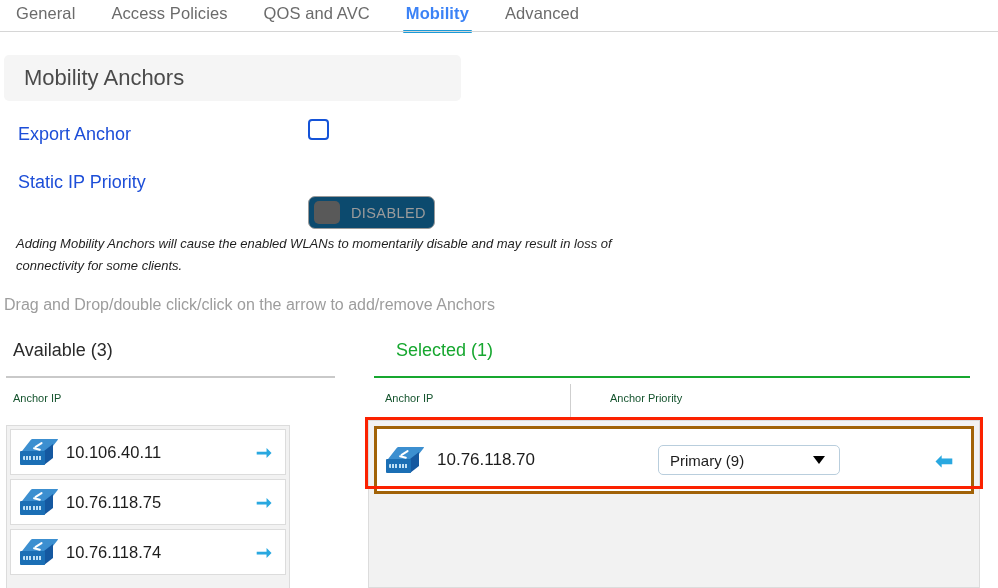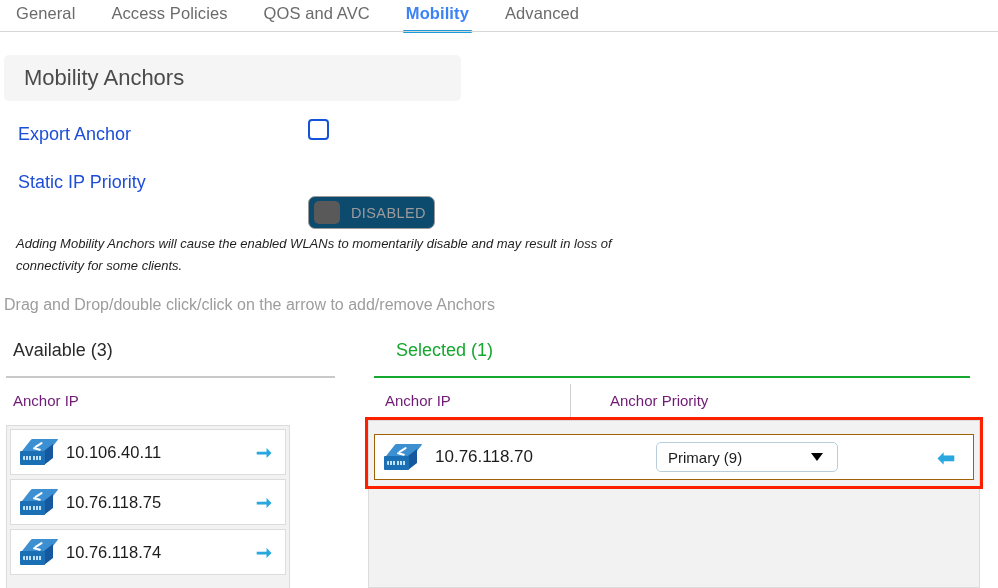--- a/index.html
+++ b/index.html
@@ -93,21 +93,21 @@
     position: absolute; font-size: 18px;
   }
   #available-title { left: 13px; top: 340px; color: #2b2b2b; text-align: right; }
   #selected-title  { left: 389px; top: 340px; color: #16a72f; margin-left: 7px; }
 
   .col-underline { position: absolute; height: 2px; }
   #available-underline { left: 6px;   top: 376px; width: 329px; background: #c9c9c9; }
   #selected-underline  { left: 374px; top: 376px; width: 596px; background: #16a72f; }
 
   .col-header {
-    position: absolute; font-size: 15px; color: #701a75;
+    position: absolute; font-size: 11px; color: #14532d;
   }
   #available-ip-header { left: 13px;  top: 392px; }
   #selected-ip-header  { left: 385px; top: 392px; }
   #selected-pr-header  { left: 610px; top: 392px; }
 
   .vdiv {
     position: absolute; left: 570px; top: 384px; width: 1px; height: 33px;
     background: #cfcfcf;
   }
 
@@ -169,23 +169,23 @@
   
   .selected-box {
     position: absolute; left: 368px; top: 420px;
     width: 612px; height: 168px;
     background: #f2f2f2;
     border: 1px solid #dcdcdc;
     padding: 5px;
   }
   .selected-row {
     position: relative;
-    height: 46px;
-    background: #ffffff; border: 1px solid #a16207;
-    display: flex; align-items: center; cursor: pointer; margin-top: 8px;
+    height: 68px;
+    background: #ffffff; border: 3px solid #a16207;
+    display: flex; align-items: center; cursor: pointer;
   }
   .selected-row .anchor-ip { margin-left: 17px; font-size: 17px; }
 
   .priority-select {
     position: absolute; left: 281px; top: 50%; transform: translateY(-50%);
     width: 182px; height: 30px;
     background: #ffffff;
     border: 1.3px solid #b9cedd; border-radius: 5px;
     display: flex; align-items: center; cursor: pointer;
   }

